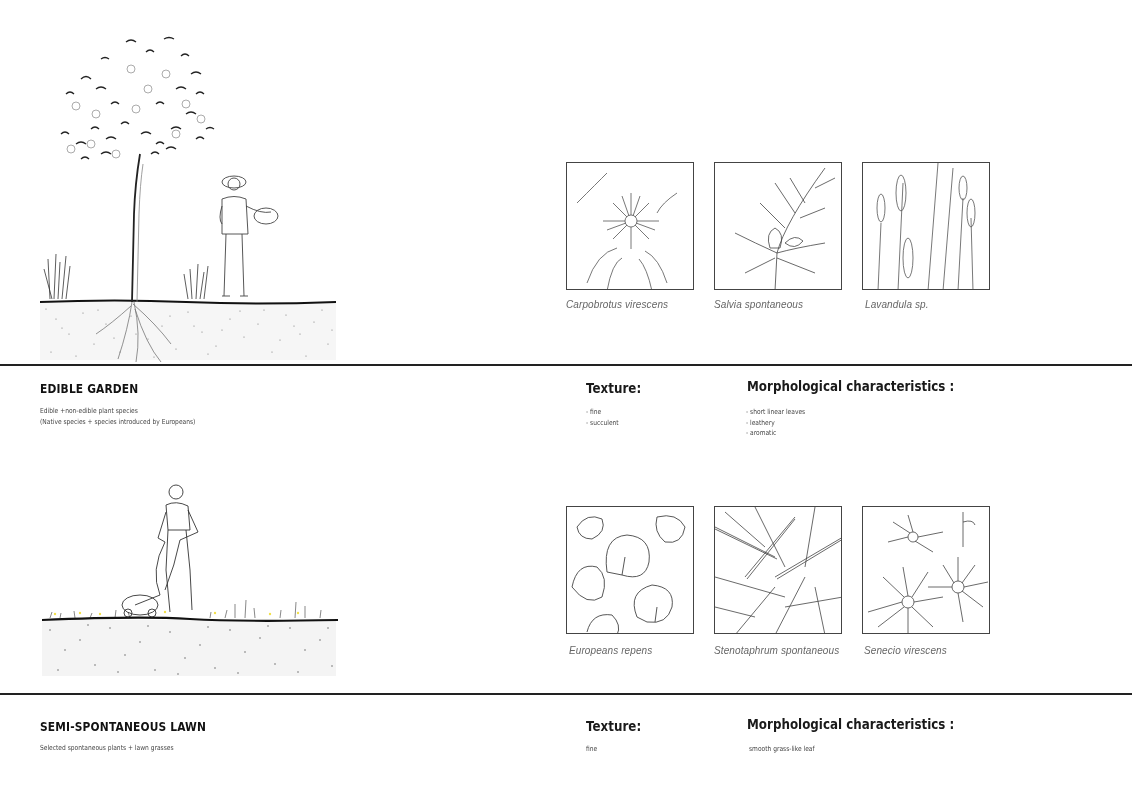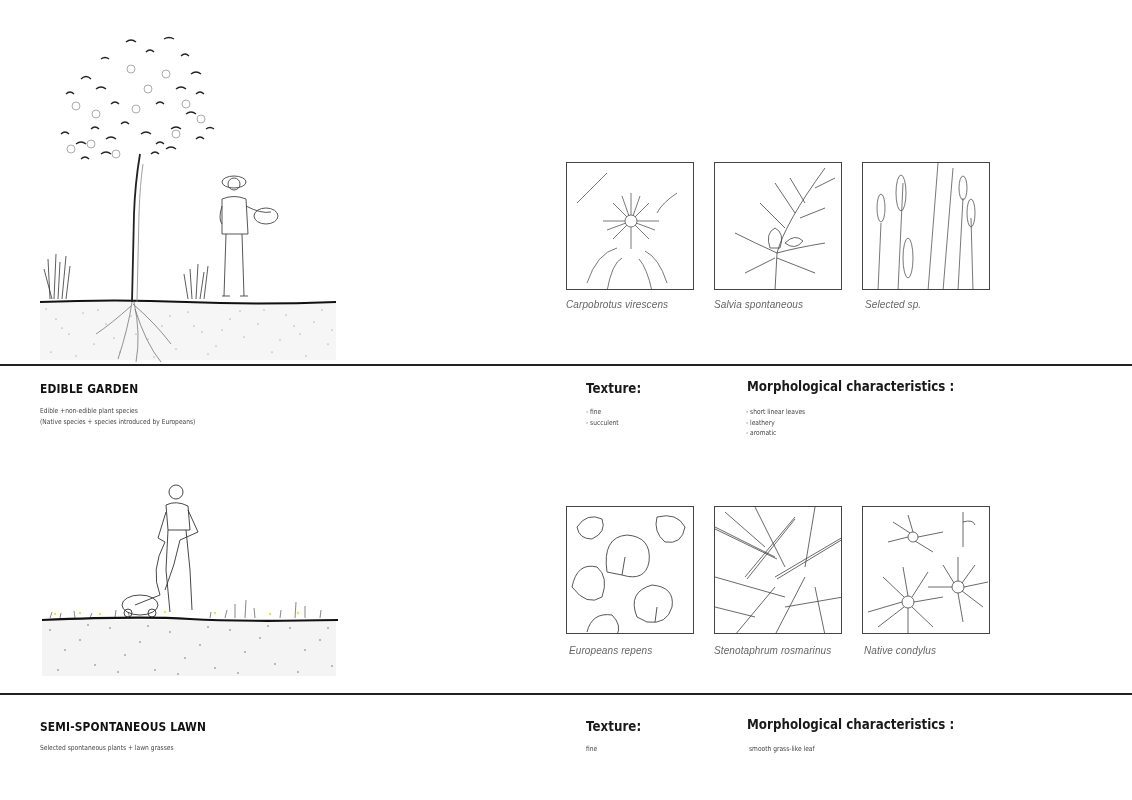--- a/index.html
+++ b/index.html
@@ -202,21 +202,21 @@
       <ellipse cx="18" cy="45" rx="4" ry="14"></ellipse>
         <ellipse cx="38" cy="30" rx="5" ry="18"></ellipse>
       <ellipse cx="100" cy="25" rx="4" ry="12"></ellipse>
         <ellipse cx="108" cy="50" rx="4" ry="14"></ellipse>
       <ellipse cx="45" cy="95" rx="5" ry="20"></ellipse>
     </g>
   </svg>
 </div>
 <div class="caption" style="left:566px;top:299px">Carpobrotus virescens</div>
 <div class="caption" style="left:714px;top:299px">Salvia spontaneous</div>
-<div class="caption" style="left:865px;top:299px">Selected sp.</div>
+<div class="caption" style="left:865px;top:299px">Lavandula sp.</div>
 
 <div class="separator" style="top:364px"></div>
 
 <div class="section-title" style="left:40px;top:381px">EDIBLE GARDEN</div>
 <div class="desc" style="left:40px;top:406px">
   <div>Edible +non-edible plant species</div>
   <div>(Native species + species introduced by Europeans)</div>
 </div>
 <div class="heading" style="left:586px;top:380px">Texture:</div>
 <ul class="list" style="left:586px;top:407px">
@@ -335,22 +335,22 @@
       <path d="M45 89 L40 60 M45 101 L45 128 M39 95 L5 105 M51 95 L80 90 M41 90 L20 70 M49 90 L65 65 M41 100 L15 120 M49 100 L70 120"></path>
       <circle cx="95" cy="80" r="6"></circle>
       <path d="M95 74 L95 50 M95 86 L100 115 M89 80 L65 80 M101 80 L125 75 M91 76 L80 58 M99 76 L112 58 M99 84 L120 100"></path>
       <circle cx="50" cy="30" r="5"></circle>
       <path d="M50 25 L45 8 M55 30 L80 25 M45 30 L25 35 M52 34 L70 45 M47 26 L30 15"></path>
       <path d="M100 5 L100 40 M100 15 Q110 12 112 18"></path>
     </g>
   </svg>
 </div>
 <div class="caption" style="left:569px;top:645px">Europeans repens</div>
-<div class="caption" style="left:714px;top:645px">Stenotaphrum rosmarinus</div>
-<div class="caption" style="left:864px;top:645px">Native condylus</div>
+<div class="caption" style="left:714px;top:645px">Stenotaphrum spontaneous</div>
+<div class="caption" style="left:864px;top:645px">Senecio virescens</div>
 
 <div class="separator" style="top:693px"></div>
 
 <div class="section-title" style="left:40px;top:719px">SEMI-SPONTANEOUS LAWN</div>
 <div class="desc" style="left:40px;top:743px">
   <div>Selected spontaneous plants + lawn grasses</div>
 </div>
 <div class="heading" style="left:586px;top:718px">Texture:</div>
 <ul class="list" style="left:586px;top:744px">
   <li>fine</li>

